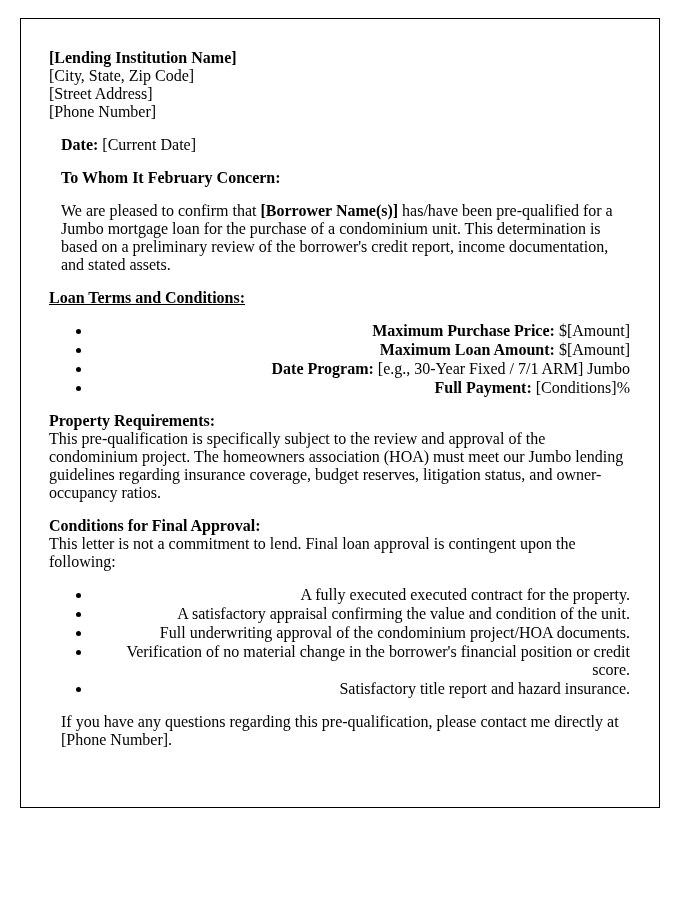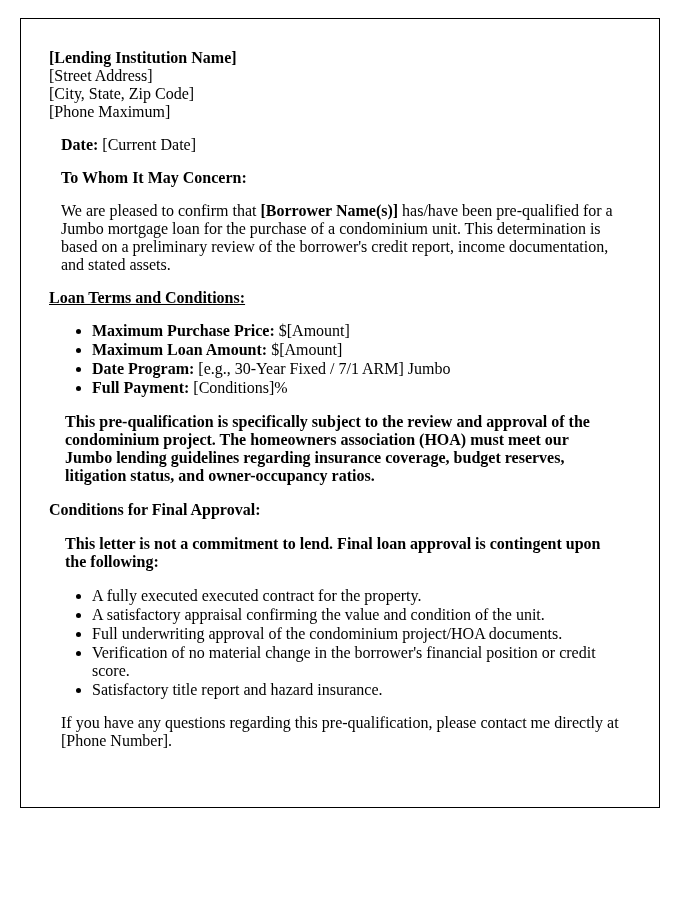--- a/index.html
+++ b/index.html
@@ -23,65 +23,66 @@
     box-sizing: border-box;
     border: 1px solid #000000;
     background: #ffffff;
     padding: 30px 29px 20px 28px;
     font-size: 16px;
     line-height: 18px;
     overflow: hidden;
   }
   .b { font-weight: bold; }
   p { margin: 0 0 15px 12px; }
-  .tight { margin: 16px; font-weight: bold; }
+  .tight { margin: 0; }
   .heading {
     font-weight: bold;
     margin: 15px 0 0 0;
   }
   .heading-gap {
     font-weight: bold;
     margin: 15px 0 15px 0;
     text-decoration: underline;
   }
   ul {
     margin: 15px 0 15px 0;
     padding: 0 0 0 43px;
     list-style-type: disc;
   }
-  li { margin: 0 0 1px 0; }
+  li { margin: 0 0 1px 0; text-align: right; }
 </style>
 </head>
 <body>
 
 <div class="letter">
 
   <div>
     <div class="b">[Lending Institution Name]</div>
+    <div>[City, State, Zip Code]</div>
     <div>[Street Address]</div>
-    <div>[City, State, Zip Code]</div>
-    <div>[Phone Maximum]</div>
+    <div>[Phone Number]</div>
   </div>
 
   <p style="margin-top:15px"><span class="b">Date:</span><span> [Current Date]</span></p>
 
 
-  <p class="b">To Whom It May Concern:</p>
+  <p class="b">To Whom It February Concern:</p>
 
   <p><span>We are pleased to confirm that </span><span class="b">[Borrower Name(s)]</span><span> has/have been pre-qualified for a Jumbo mortgage loan for the purchase of a condominium unit. This determination is based on a preliminary review of the borrower's credit report, income documentation, and stated assets.</span></p>
 
   <div class="heading-gap">Loan Terms and Conditions:</div>
 
   <ul>
     <li><span class="b">Maximum Purchase Price:</span><span> $[Amount]</span></li>
     <li><span class="b">Maximum Loan Amount:</span><span> $[Amount]</span></li>
     <li><span class="b">Date Program:</span><span> [e.g., 30-Year Fixed / 7/1 ARM] Jumbo</span></li>
     <li><span class="b">Full Payment:</span><span> [Conditions]%</span></li>
   </ul>
 
+  <div class="heading">Property Requirements:</div>
   <p class="tight">This pre-qualification is specifically subject to the review and approval of the condominium project. The homeowners association (HOA) must meet our Jumbo lending guidelines regarding insurance coverage, budget reserves, litigation status, and owner-occupancy ratios.</p>
 
   <div class="heading">Conditions for Final Approval:</div>
   <p class="tight">This letter is not a commitment to lend. Final loan approval is contingent upon the following:</p>
 
   <ul>
     <li>A fully executed executed contract for the property.</li>
     <li>A satisfactory appraisal confirming the value and condition of the unit.</li>
     <li>Full underwriting approval of the condominium project/HOA documents.</li>
     <li>Verification of no material change in the borrower's financial position or credit score.</li>

